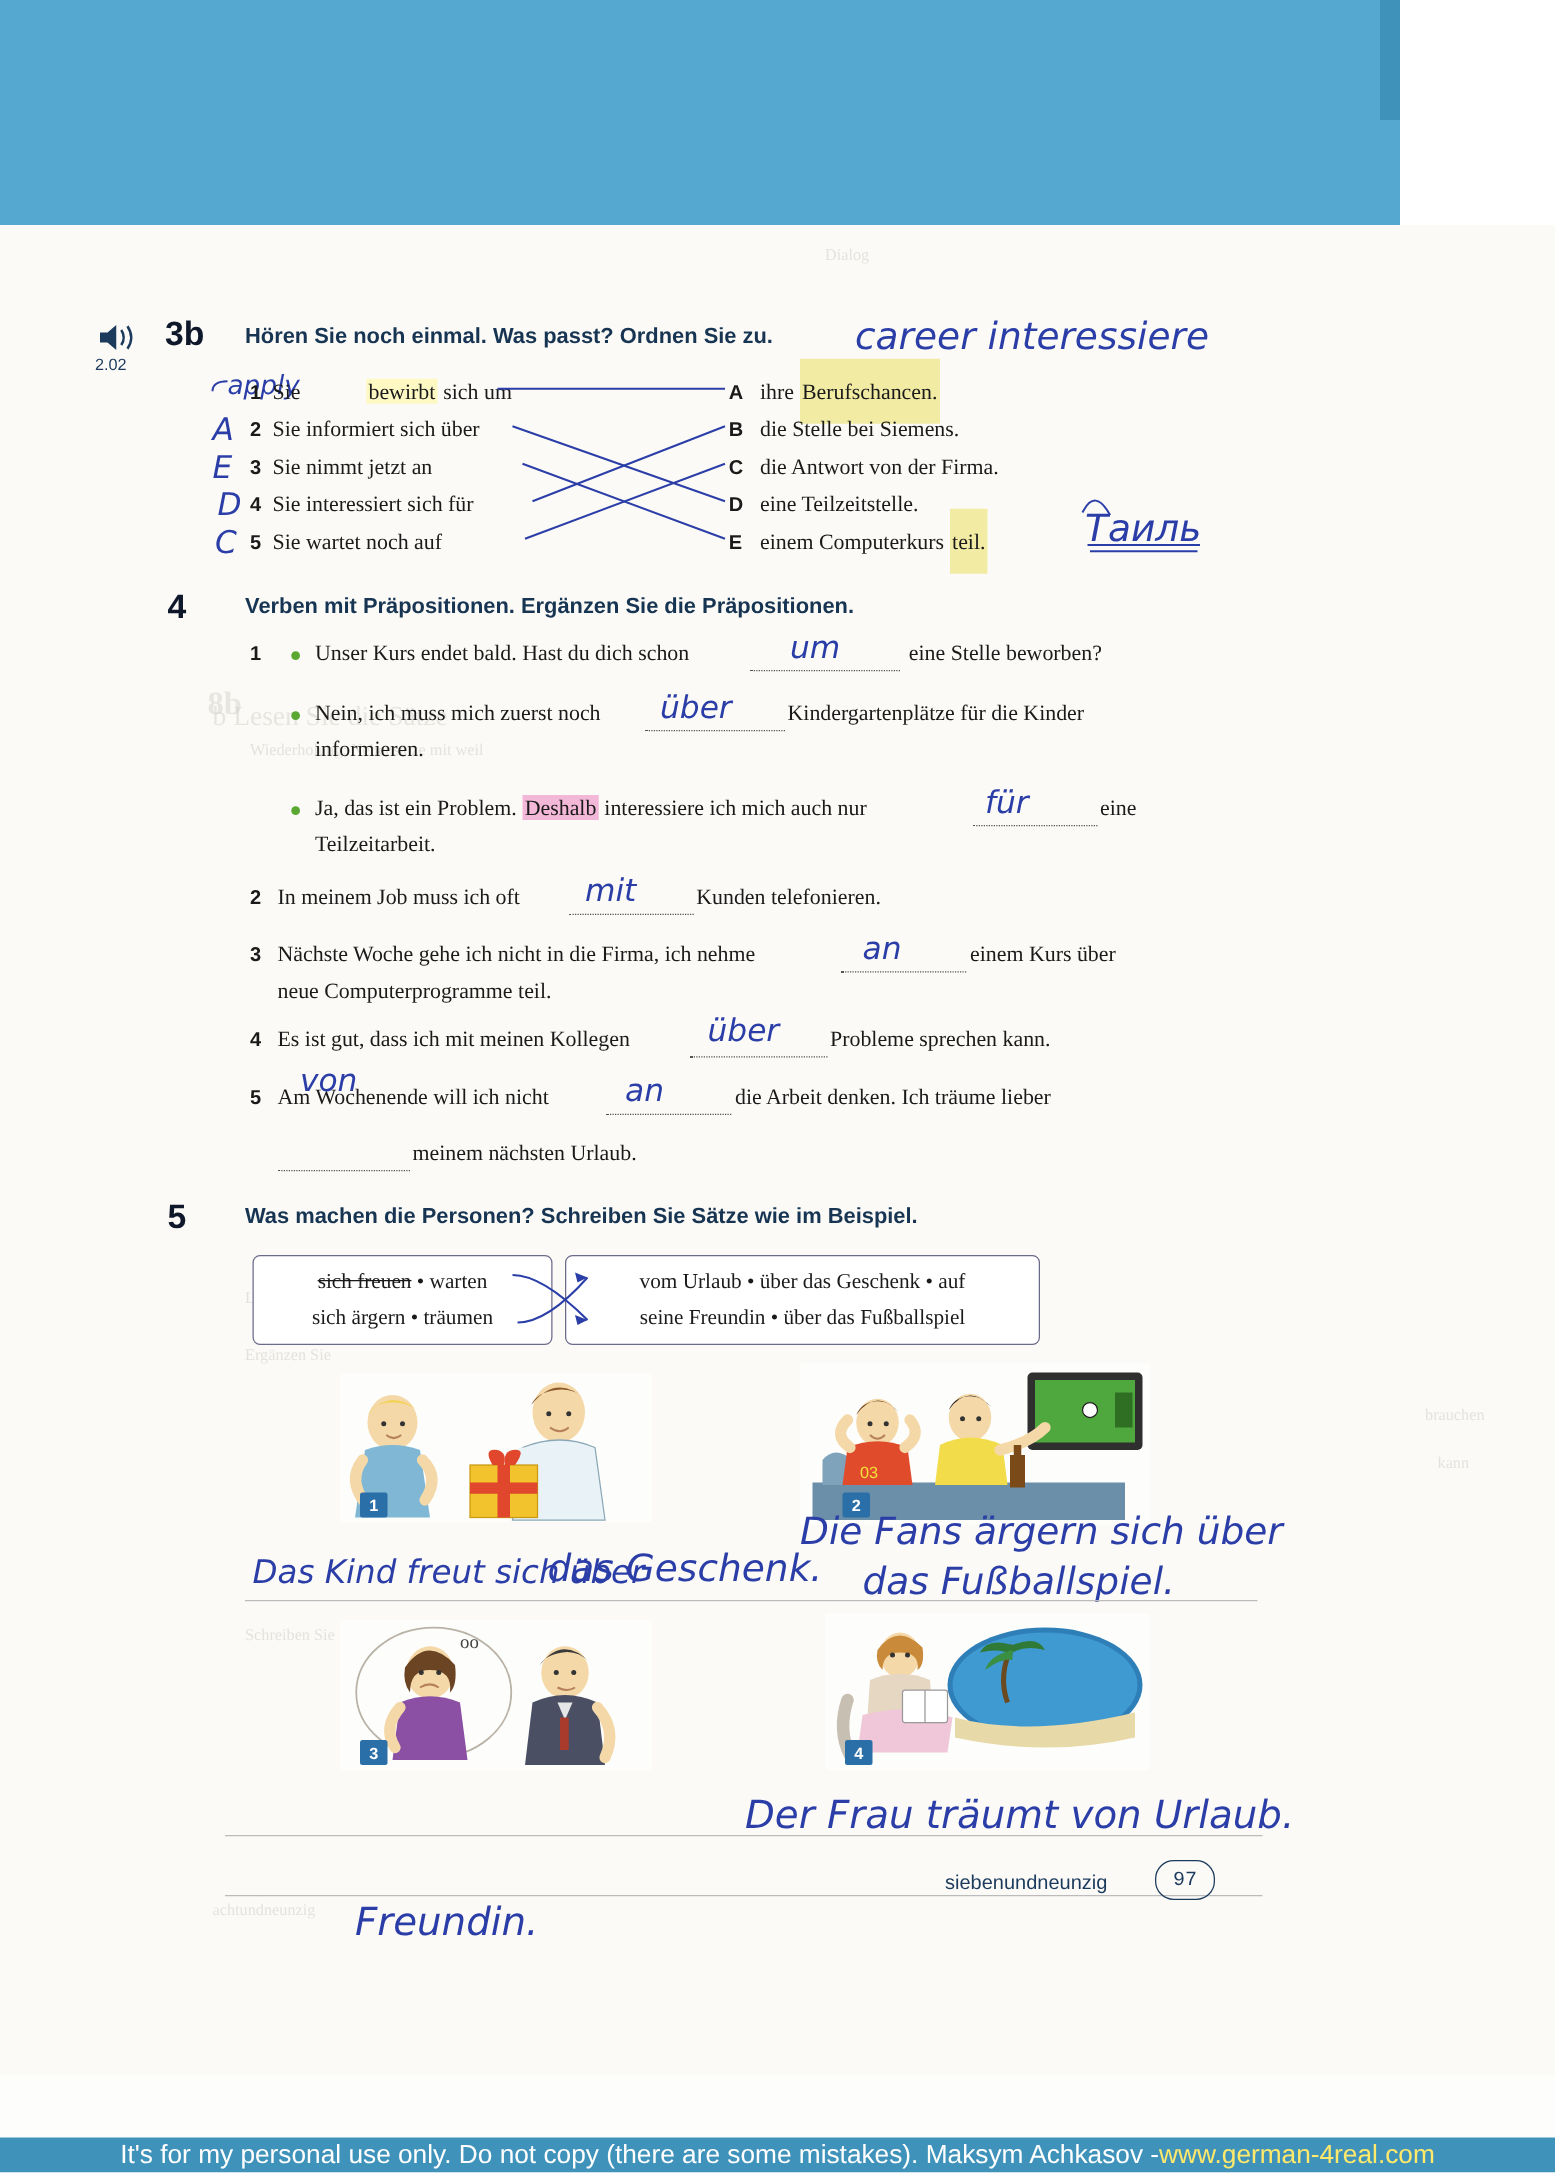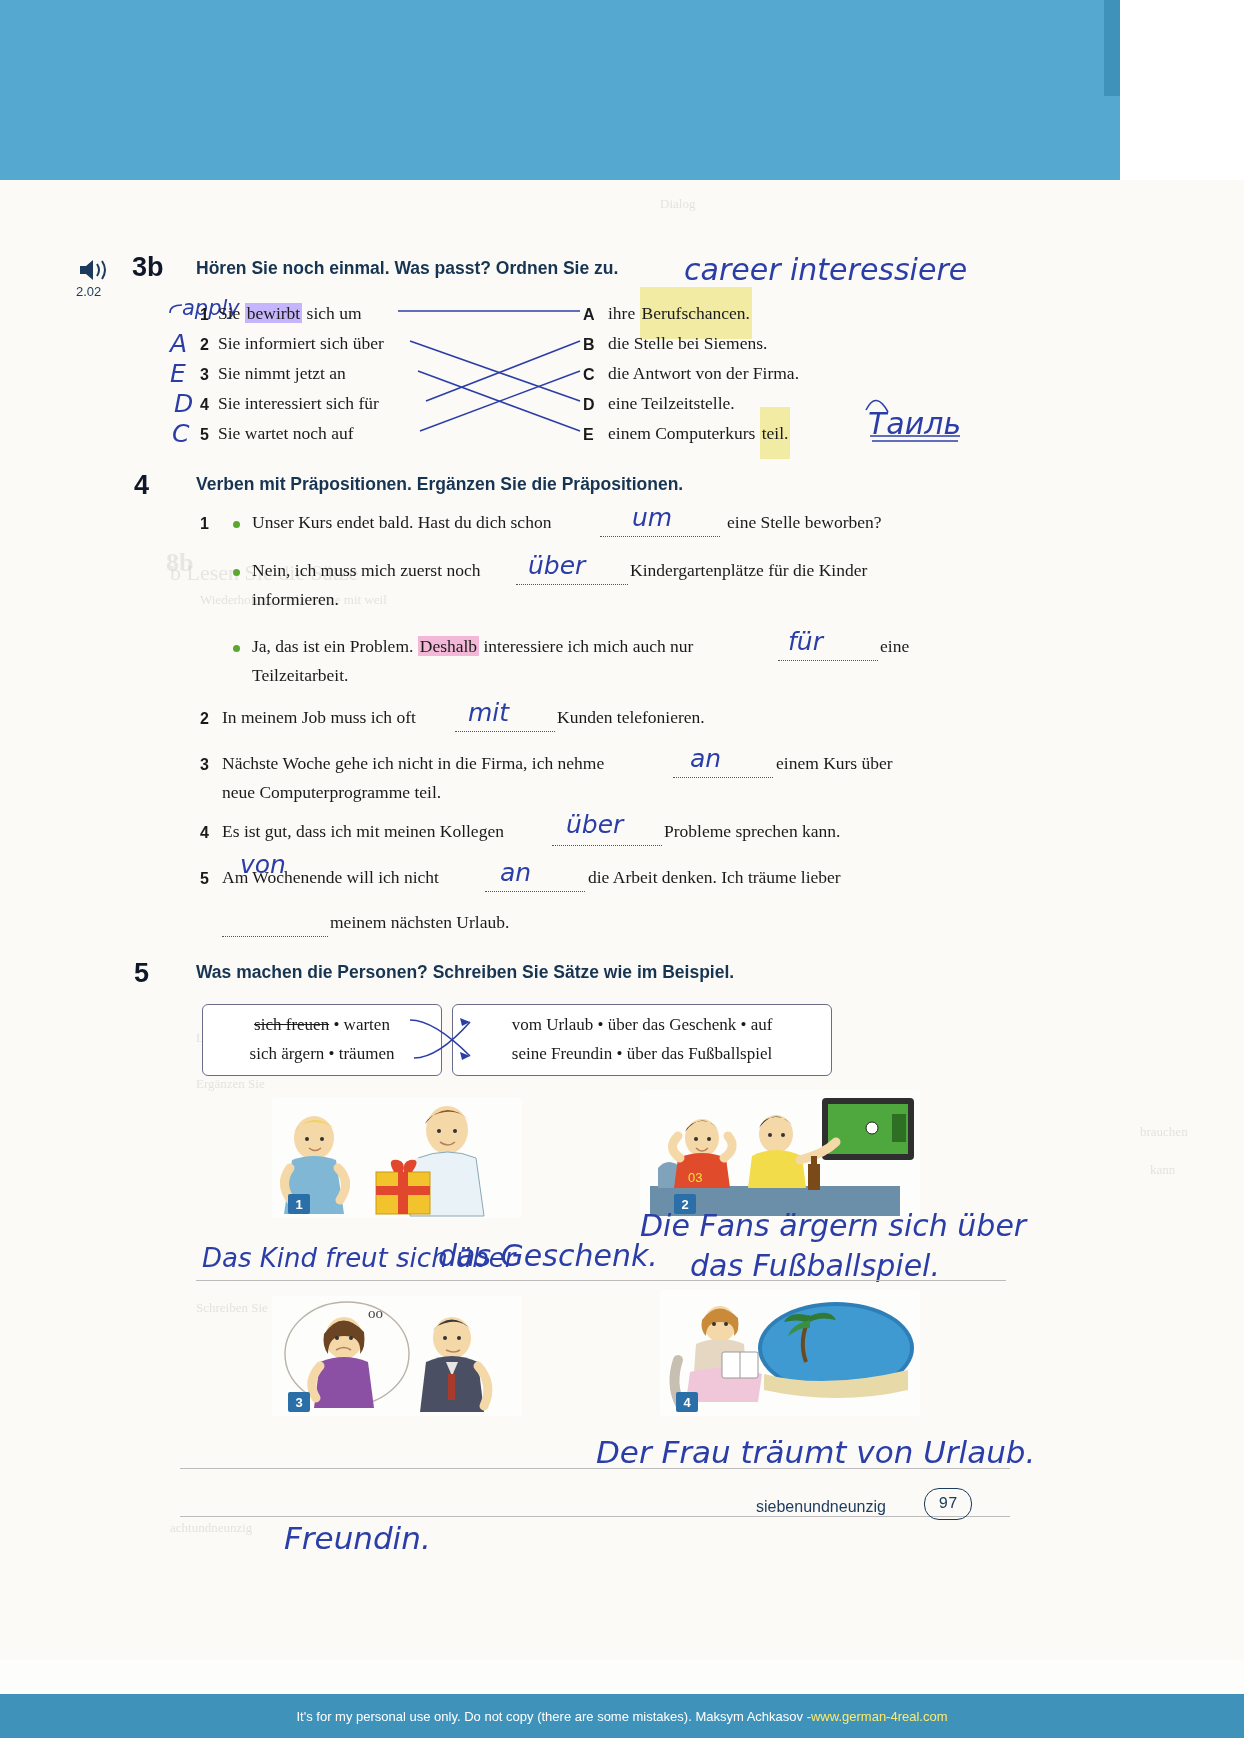--- a/index.html
+++ b/index.html
@@ -30,23 +30,23 @@
   
   .sheet{
     position:absolute;left:0;top:180px;width:1244px;height:1480px;
     background:#fbfaf7;
   }
   .ghost{
     position:absolute;color:#c9c6bf;opacity:.45;font-size:13px;
     font-family:"Liberation Serif",serif;
   }
   .bottom-bar{
-    position:absolute;left:0;bottom:0;width:1244px;height:44px;
+    position:absolute;left:0;bottom:0;width:1244px;height:28px;
     background:#3f93bb;color:#fff;display:flex;align-items:center;justify-content:center;
-    font-family:"Liberation Sans",sans-serif;font-size:13px;
+    font-family:"Liberation Sans",sans-serif;font-size:21px;
   }
   .bottom-bar .yellow{color:#ffe96b;}
 
   
   .exnum{
     position:absolute;font-family:"Liberation Sans",sans-serif;
     font-weight:bold;color:#0f172a;font-size:27px;
   }
   .exhead{
     position:absolute;font-family:"Liberation Sans",sans-serif;
@@ -56,21 +56,21 @@
     position:absolute;font-size:17.5px;color:#1a1a1a;
   }
   .itemnum{
     position:absolute;font-family:"Liberation Sans",sans-serif;
     font-weight:bold;font-size:16px;color:#1a1a1a;
   }
   .lbl{
     position:absolute;font-family:"Liberation Sans",sans-serif;
     font-weight:bold;font-size:16px;color:#1a1a1a;
   }
-  .hl-green{background:#c4b5fd;padding:0 2px;}
+  .hl-green{background:#fef9c3;padding:0 2px;margin-left:48px;}
   .hl-y{background:#f1eba4;padding:16px 2px;}
   .hl-pink{background:#f3b8d8;padding:0 2px;}
 
   
   .audio-icon{position:absolute;left:78px;top:258px;width:40px;height:24px;}
   .audio-num{position:absolute;left:76px;top:284px;font-family:"Liberation Sans",sans-serif;font-size:13px;color:#1b3a5c;}
 
   
   .hw{
     position:absolute;color:#2b3ea8;

